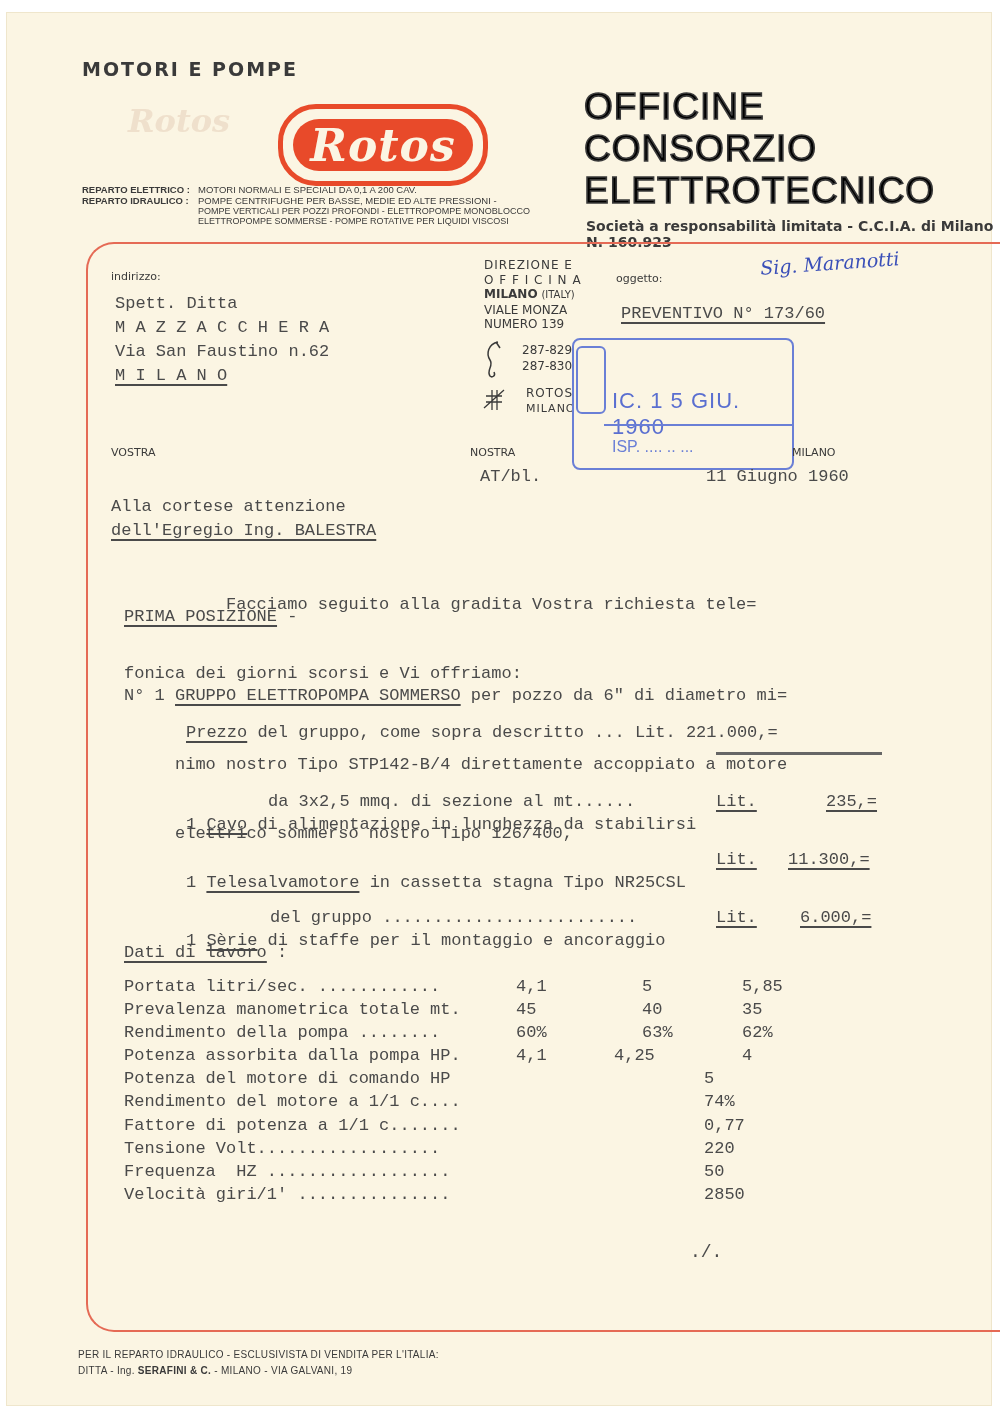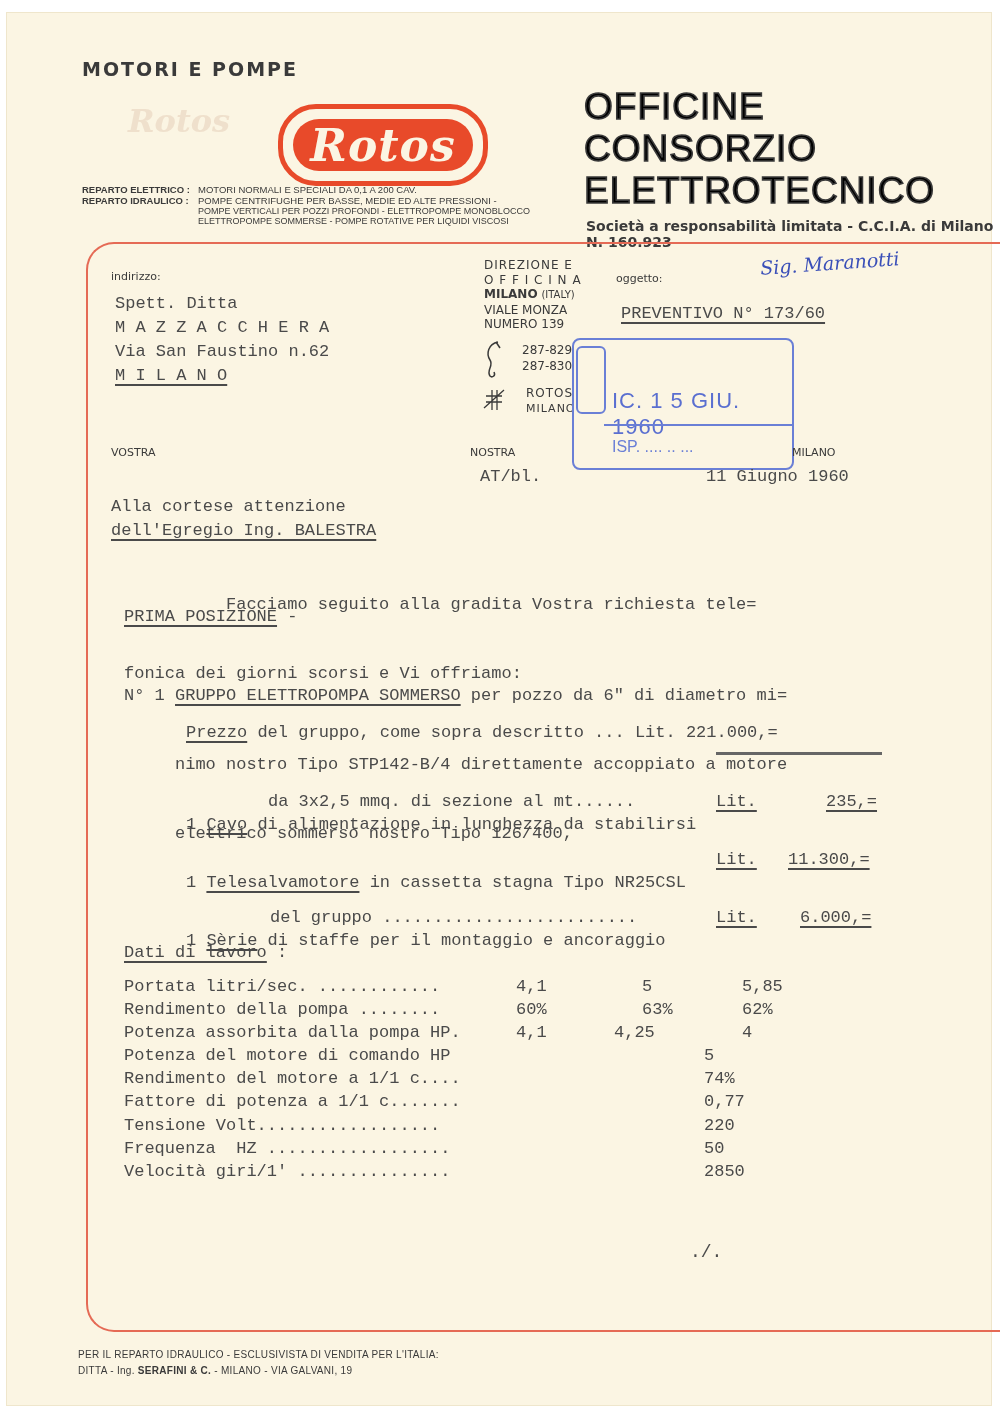--- a/index.html
+++ b/index.html
@@ -180,20 +180,21 @@
   <div><span>1 </span><span class="u">Sèrie</span><span> di staffe per il montaggio e ancoraggio</span></div>
 </div>
 <div class="abs mono body-text" style="left:270px;top:906px;">del gruppo ......................... </div>
 <div class="abs mono body-text u" style="left:716px;top:906px;">Lit.</div>
 <div class="abs mono body-text u" style="left:800px;top:906px;">6.000,=</div>
 
 <div class="abs mono body-text" style="left:124px;top:941px;"><span class="u">Dati di lavoro</span><span> :</span></div>
 
 <div class="abs mono" style="left:124px;top:975px;font-size:17px;line-height:23.1px;" id="wd">
     <div style="position: relative; height: 23.1px; white-space: pre;"><span>Portata litri/sec. ............</span><span style="position: absolute; top: 0px; left: 392px;">4,1</span><span style="position: absolute; top: 0px; left: 518px;">5</span><span style="position: absolute; top: 0px; left: 618px;">5,85</span></div>
+    <div style="position: relative; height: 23.1px; white-space: pre;"><span>Prevalenza manometrica totale mt.</span><span style="position: absolute; top: 0px; left: 392px;">45</span><span style="position: absolute; top: 0px; left: 518px;">40</span><span style="position: absolute; top: 0px; left: 618px;">35</span></div>
     <div style="position: relative; height: 23.1px; white-space: pre;"><span>Rendimento della pompa ........</span><span style="position: absolute; top: 0px; left: 392px;">60%</span><span style="position: absolute; top: 0px; left: 518px;">63%</span><span style="position: absolute; top: 0px; left: 618px;">62%</span></div>
     <div style="position: relative; height: 23.1px; white-space: pre;"><span>Potenza assorbita dalla pompa HP.</span><span style="position: absolute; top: 0px; left: 392px;">4,1</span><span style="position: absolute; top: 0px; left: 490px;">4,25</span><span style="position: absolute; top: 0px; left: 618px;">4</span></div>
     <div style="position: relative; height: 23.1px; white-space: pre;"><span>Potenza del motore di comando HP</span><span style="position: absolute; top: 0px; left: 580px;">5</span></div>
     <div style="position: relative; height: 23.1px; white-space: pre; text-align: right;"><span>Rendimento del motore a 1/1 c....</span><span style="position: absolute; top: 0px; left: 580px;">74%</span></div>
     <div style="position: relative; height: 23.1px; white-space: pre;"><span>Fattore di potenza a 1/1 c.......</span><span style="position: absolute; top: 0px; left: 580px;">0,77</span></div>
     <div style="position: relative; height: 23.1px; white-space: pre;"><span>Tensione Volt..................</span><span style="position: absolute; top: 0px; left: 580px;">220</span></div>
     <div style="position: relative; height: 23.1px; white-space: pre;"><span>Frequenza  HZ ..................</span><span style="position: absolute; top: 0px; left: 580px;">50</span></div>
     <div style="position: relative; height: 23.1px; white-space: pre;"><span>Velocità giri/1' ...............</span><span style="position: absolute; top: 0px; left: 580px;">2850</span></div>
   </div>
 

